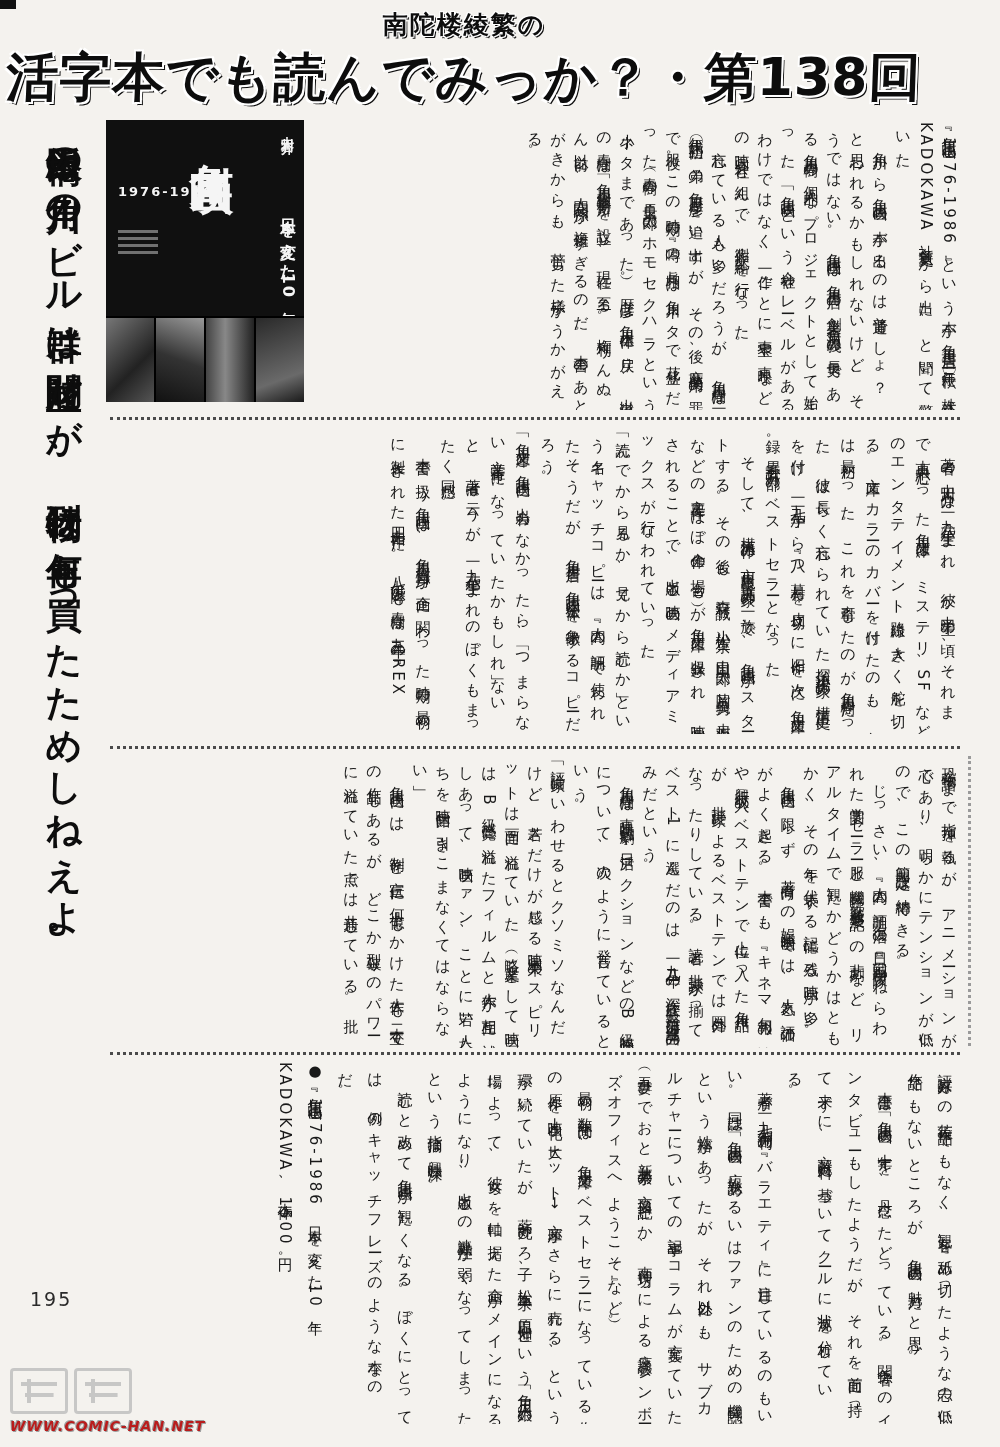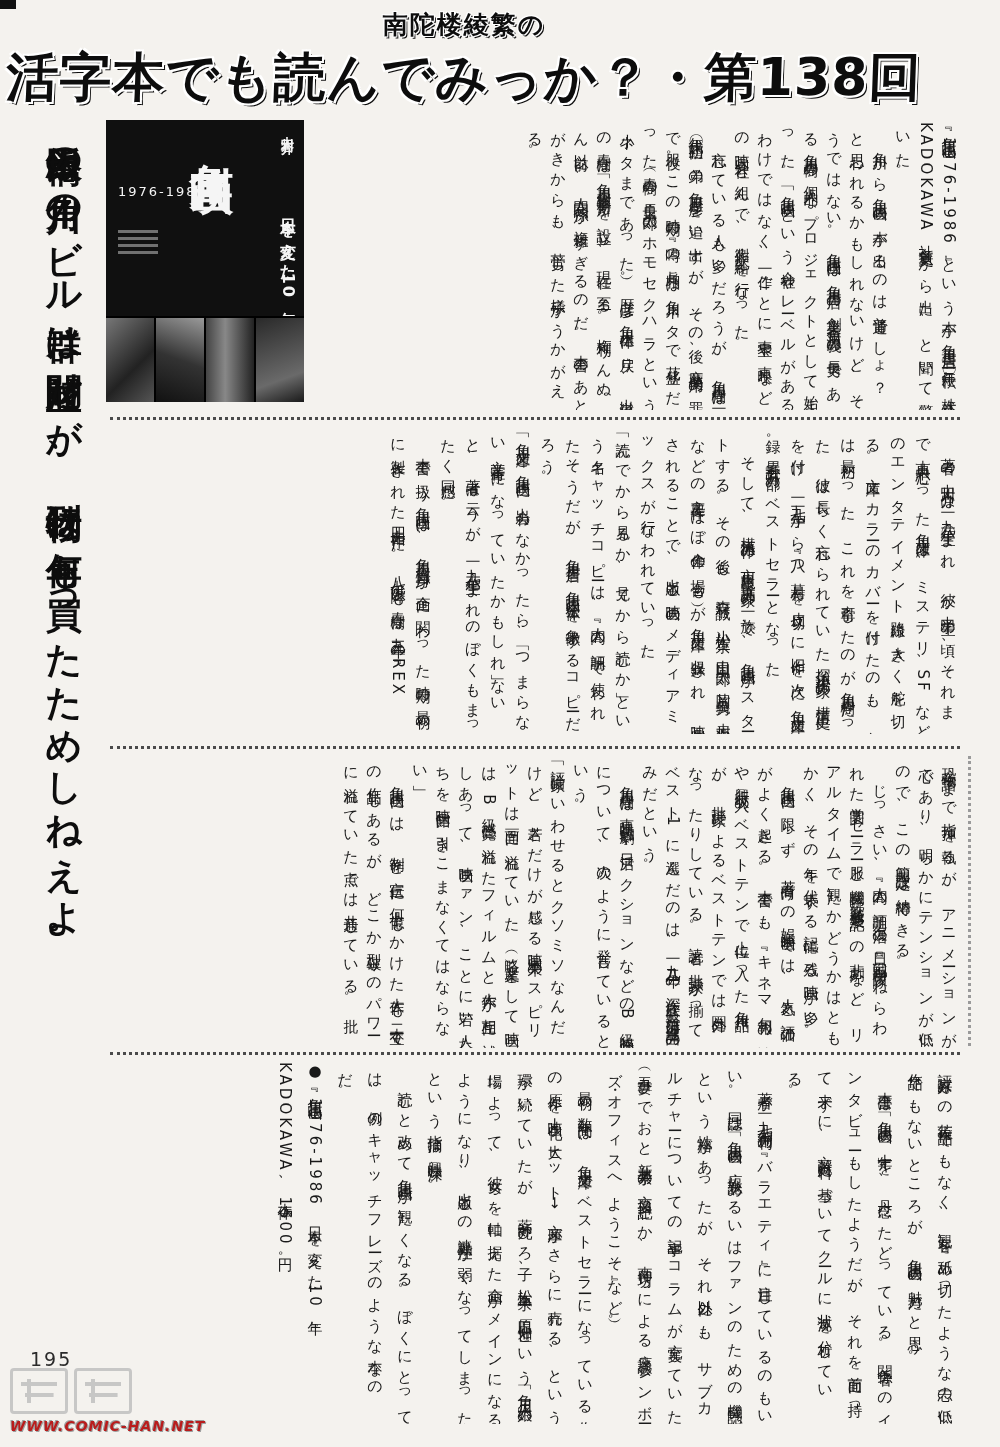--- a/index.html
+++ b/index.html
@@ -45,21 +45,21 @@
   .cover .subtitle{
     position:absolute;right:6px;top:86px;
     writing-mode:vertical-rl;font-size:16px;font-weight:800;letter-spacing:2px;
   }
   .cover .title{
     position:absolute;right:62px;top:8px;
     writing-mode:vertical-rl;font-size:44px;font-weight:900;letter-spacing:4px;
   }
   .cover .years{
     position:absolute;left:12px;top:64px;
-    font-size:13px;font-weight:400;letter-spacing:2px;
+    font-size:13px;font-weight:700;letter-spacing:2px;
   }
   .fineprint{position:absolute;left:12px;top:110px;width:40px;}
   .fineprint div{height:3px;background:#8a8a8a;margin-bottom:4px;opacity:.8;}
   .photo-strip{
     position:absolute;left:0;bottom:0;width:198px;height:86px;
     display:flex;gap:2px;background:#000;padding-top:2px;box-sizing:border-box;
   }
   .photo{flex:1;}
   .photo:nth-child(1){background:linear-gradient(135deg,#777,#222 60%,#555);}
   .photo:nth-child(2){background:linear-gradient(200deg,#999,#333 50%,#111);}
@@ -79,21 +79,21 @@
   .block3{left:110px;top:756px;width:850px;height:292px;line-height:23px;}
   .block4{left:110px;top:1062px;width:850px;height:362px;line-height:30px;}
 
   .dotted-sep{position:absolute;left:110px;width:850px;height:0;border-top:3px dotted #4a4a4a;}
   .sep1{top:417px;}
   .sep2{top:746px;}
   .sep3{top:1052px;}
   .vdotted{position:absolute;left:968px;top:756px;height:290px;width:0;border-left:3px dotted #9a9a9a;}
 
   
-  .page-number{position:absolute;left:30px;top:1348px;font-size:19px;color:#2a2a2a;letter-spacing:2px;}
+  .page-number{position:absolute;left:30px;top:1288px;font-size:19px;color:#2a2a2a;letter-spacing:2px;}
   .watermark{position:absolute;left:10px;top:1368px;color:#c9c9c9;}
   .wm-glyphs{display:flex;gap:6px;}
   .wm-glyph{
     width:52px;height:40px;border:3px solid #bdbdbd;border-radius:4px;
     background:
       linear-gradient(#bdbdbd,#bdbdbd) 50% 30%/70% 4px no-repeat,
       linear-gradient(#bdbdbd,#bdbdbd) 50% 60%/55% 4px no-repeat,
       linear-gradient(#bdbdbd,#bdbdbd) 30% 50%/4px 60% no-repeat;
     opacity:.8;
   }

